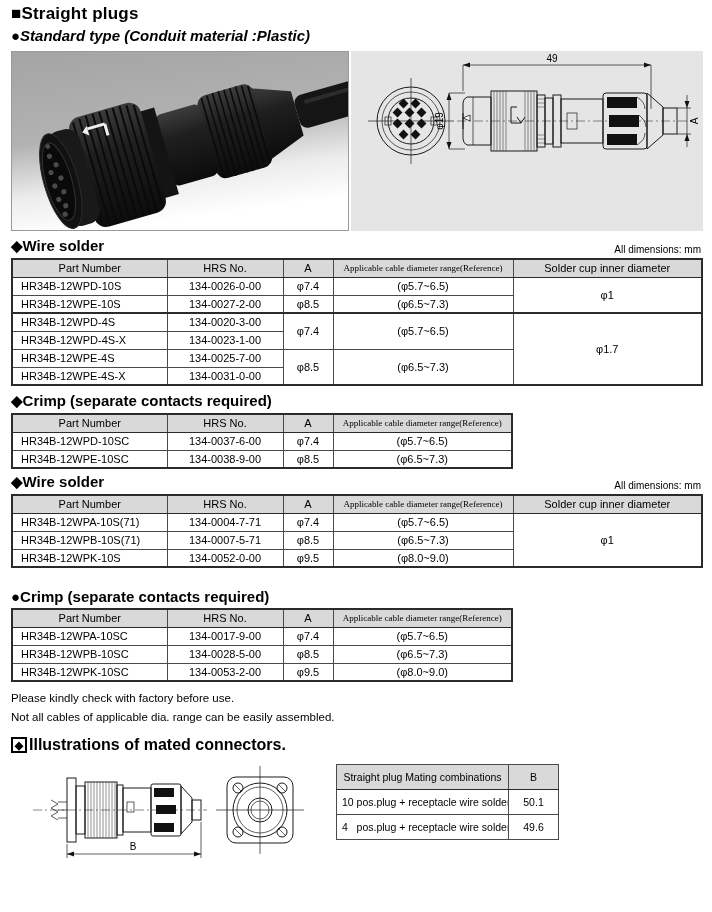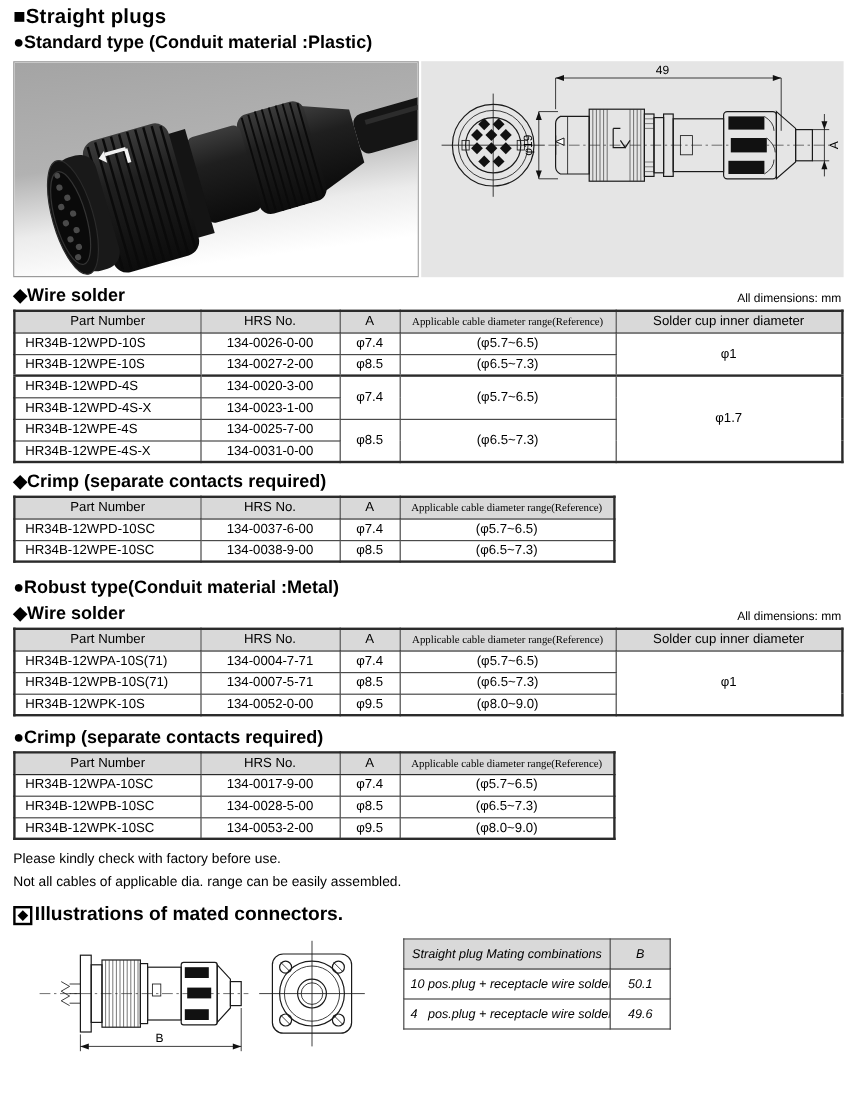--- a/index.html
+++ b/index.html
@@ -1,20 +1,20 @@
 <!DOCTYPE html>
 <html><head>
 <meta charset="utf-8">
 <style>
   * { box-sizing: border-box; }
   body { margin:0; background:#fff; color:#000; font-family:"Liberation Sans", sans-serif; }
   .page { width:712px; height:912px; padding:2px 11px 0 11px; overflow:hidden; background:#fff; position:relative; }
 
   h1 { font-size:17px; font-weight:bold; margin:2px 0 3px 0; letter-spacing:0.2px; }
-  h2 { font-size:15px; font-weight:bold; margin:0 0 7px 0; }
+  h2 { font-size:15px; font-weight:bold; margin:0 0 7px 0;font-style:italic; }
   h3 { font-size:15px; font-weight:bold; margin:0; }
   .sec-head { display:flex; justify-content:space-between; align-items:flex-end; width:690px; margin-top:6px; margin-bottom:3px; }
   .dims { font-size:10px; }
 
   .media-row { display:flex; width:690px; height:180px; }
   .photo { width:338px; height:180px; border:1px solid #9a9a9a; }
   .drawing { width:352px; height:180px; margin-left:2px; background:#e5e5e5; }
 
   table { border-collapse:collapse; table-layout:fixed; }
   .tbl { border:2px solid #2b2b2b; }
@@ -30,21 +30,21 @@
   .notes { margin-top:7px; }
   .notes div { font-size:11.5px; line-height:19px; }
 
   .ill-head { display:flex; align-items:center; margin-top:9px; font-size:16px; font-weight:bold; }
   .boxed-diamond { display:inline-flex; align-items:center; justify-content:center; width:16px; height:16px; border:2px solid #000; font-size:11px; line-height:1; margin-right:2px; }
 
   .bottom-row { display:flex; margin-top:8px; }
   .mated-ill { width:315px; height:104px; }
   .mating-wrap { margin-left:10px; margin-top:2px; }
   .mt { border:1.5px solid #2b2b2b; width:222px; }
-  .mt th, .mt td { border:1px solid #4a4a4a; font-size:10.5px; height:25px; padding:2px 4px; white-space:nowrap; overflow:hidden;font-style:italic; }
+  .mt th, .mt td { border:1px solid #4a4a4a; font-size:10.5px; height:25px; padding:2px 4px; white-space:nowrap; overflow:hidden; }
   .mt thead th { background:#d9d9d9; font-weight:normal; text-align:center; border-bottom:1.5px solid #2b2b2b; }
   .mt td.combo { text-align:left; padding-left:5px; }
   .mt td.val { text-align:center; }
 
   .ln { stroke:#1a1a1a; stroke-width:1; fill:none; }
   .thin { stroke:#1a1a1a; stroke-width:0.7; fill:none; }
   .dimtxt { font-size:10px; fill:#000; font-family:"Liberation Sans", sans-serif; }
 </style>
 </head>
 <body>
@@ -281,21 +281,20 @@
       </tr>
       <tr>
         <td class="l">HR34B-12WPE-10SC</td>
         <td>134-0038-9-00</td>
         <td>φ8.5</td>
         <td>(φ6.5~7.3)</td>
       </tr>
     </tbody>
   </table>
 
-  <h2 style="margin:12px 0 0 0"><span>●</span><span>Robust type(Conduit material :Metal)</span></h2>
 
   <div class="sec-head" style="margin-top:4px">
     <h3><span>◆</span><span>Wire solder</span></h3>
     <span class="dims">All dimensions: mm</span>
   </div>
   <table class="tbl t5">
     <colgroup>
         <col style="width:155px">
         <col style="width:116px">
         <col style="width:50px">
@@ -327,21 +326,21 @@
       </tr>
       <tr>
         <td class="l">HR34B-12WPK-10S</td>
         <td>134-0052-0-00</td>
         <td>φ9.5</td>
         <td>(φ8.0~9.0)</td>
       </tr>
     </tbody>
   </table>
 
-  <div class="sec-head" style="margin-top:9px">
+  <div class="sec-head" style="margin-top:20px">
     <h3><span>●</span><span>Crimp (separate contacts required)</span></h3>
   </div>
   <table class="tbl t4">
     <colgroup>
         <col style="width:155px">
         <col style="width:116px">
         <col style="width:50px">
         <col style="width:179px">
       </colgroup>
     <thead>

